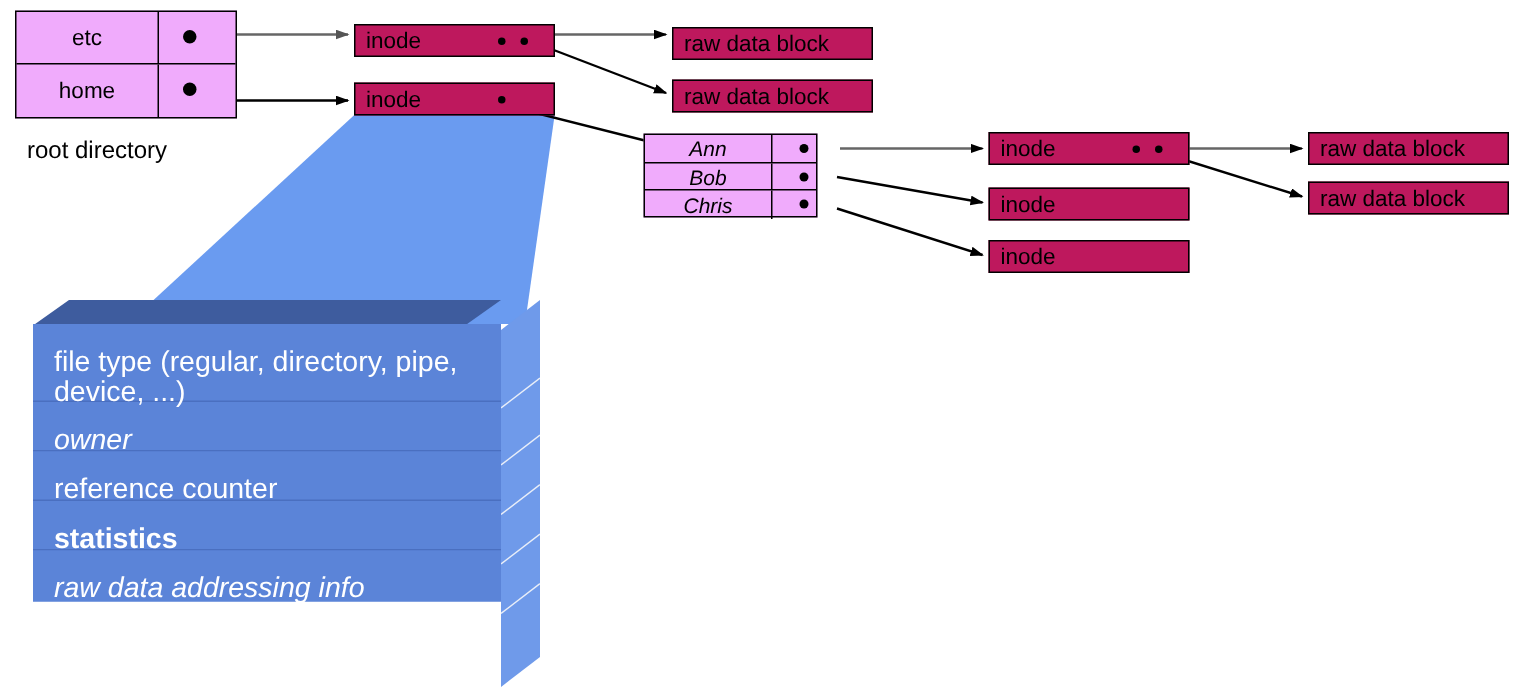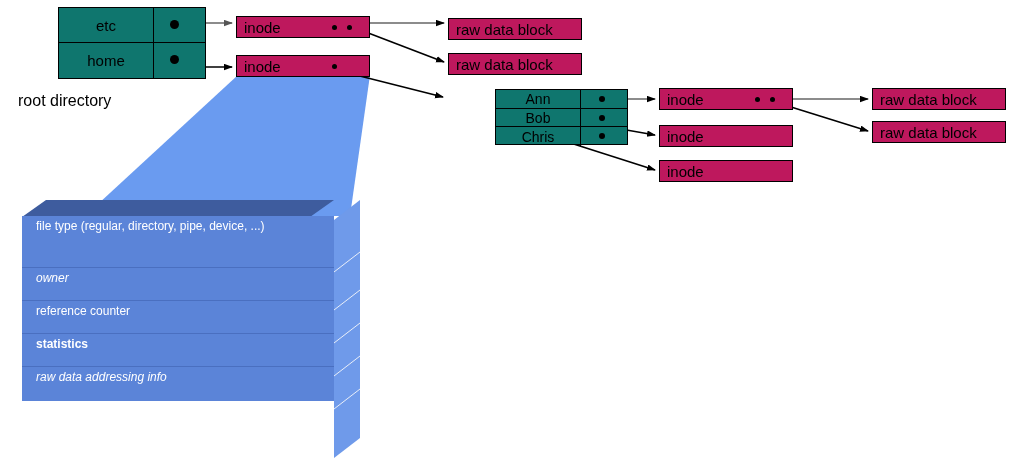--- a/index.html
+++ b/index.html
@@ -40,22 +40,21 @@
   }
   .node-box .label {
     padding-left: 7px;
     white-space: nowrap;
   }
   
   .dir-table {
     position: absolute;
     box-sizing: border-box;
     border: 1.6px solid #000000;
-    background: #0f766e;
-    margin-left: 48px;
+    background: #f0abfc;
   }
   .dir-row {
     box-sizing: border-box;
     display: flex;
     border-bottom: 1.6px solid #000000;
   }
   .dir-row:last-child { border-bottom: none; }
   .dir-name {
     box-sizing: border-box;
     display: flex;
@@ -91,23 +90,23 @@
   .panel-front {
     position: absolute;
     left: 0;
     top: 16px;
     width: 312px;
     background: #5b84d8;
   }
   .panel-row {
     box-sizing: border-box;
     color: #ffffff;
-    font-size: 12px;
+    font-size: 19px;
     line-height: 20px;
-    padding: 0 0 6px 14px;
+    padding: 16px 0 6px 14px;
     border-bottom: 1.6px solid #4a6fc0;
     background: #5b84d8;
   }
   .panel-row:last-child { border-bottom: none; font-style: italic; }
   .panel-top {
     position: absolute;
     left: 0; top: 0;
     width: 312px; height: 17px;
   }
   .panel-side {
@@ -210,21 +209,21 @@
     <span class="bullet small" style="left:95px; top:8px;"></span>
   </div>
 
   <div class="node-box" style="left:448px; top:18px; width:134px; height:22px;">
     <span class="label">raw data block</span>
   </div>
   <div class="node-box" style="left:448px; top:53px; width:134px; height:22px;">
     <span class="label">raw data block</span>
   </div>
 
-  <div class="dir-table" style="left:447px; top:89px; width:133px; height:56px;">
+  <div class="dir-table" style="left:429px; top:89px; width:116px; height:56px;font-style:italic;">
     <div class="dir-row" style="height:19px;">
       <div class="dir-name" style="width:85px; font-size:14px;">Ann</div>
       <div class="dir-ptr">
         <span class="bullet small" style="left:18px; top:6px; width:6px; height:6px;"></span>
       </div>
     </div>
     <div class="dir-row" style="height:18px;justify-content:space-between;">
       <div class="dir-name" style="width:85px; font-size:14px;">Bob</div>
       <div class="dir-ptr">
         <span class="bullet small" style="left:18px; top:6px; width:6px; height:6px;"></span>

